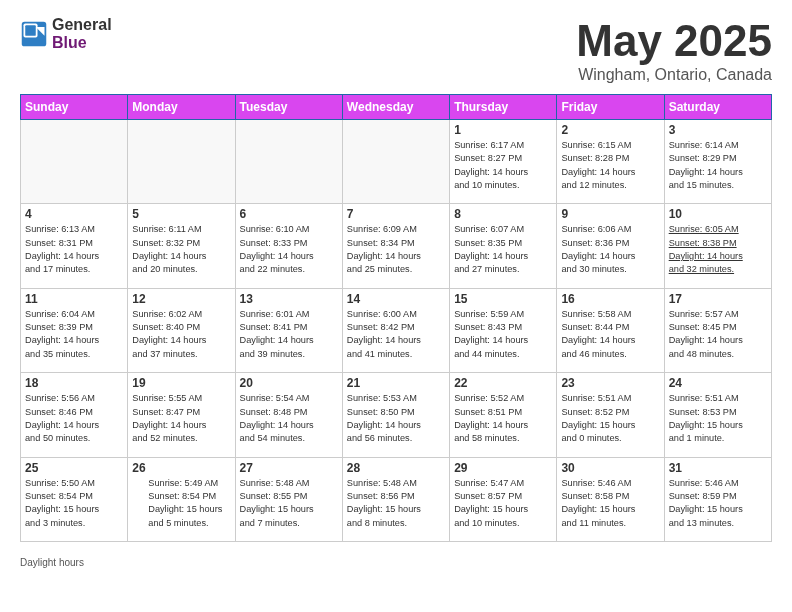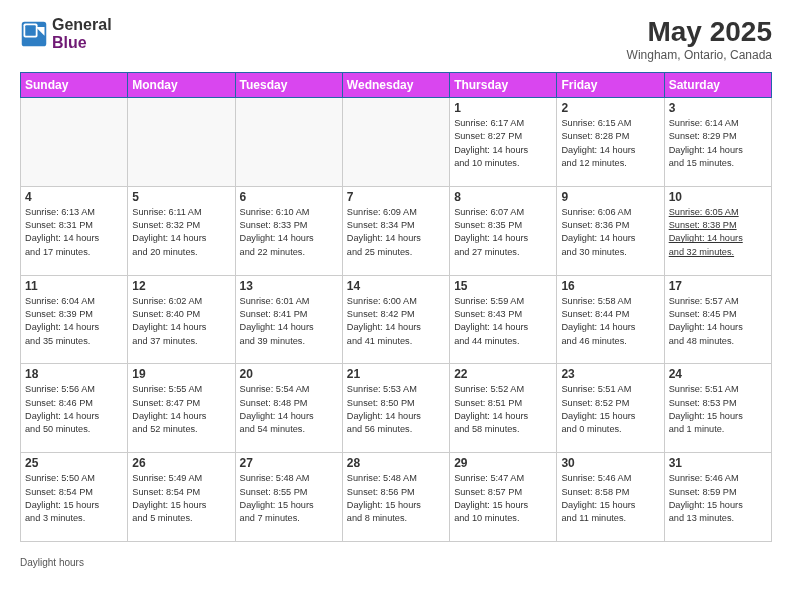--- a/index.html
+++ b/index.html
@@ -44,26 +44,26 @@
     }
     .logo-icon {
       width: 28px;
       height: 28px;
       margin-right: 4px;
     }
     .title-block {
       text-align: right;
     }
     .month-title {
-      font-size: 28px;
+      font-size: 44px;
       font-weight: bold;
       color: #333;
     }
     .location {
-      font-size: 12px;
+      font-size: 16px;
       color: #555;
     }
     .calendar {
       flex: 1;
       border: 1px solid #ccc;
       border-collapse: collapse;
       width: 100%;
       table-layout: fixed;
     }
     .calendar th {
@@ -328,21 +328,21 @@
         <tr>
           <td>
             <span class="day-num">25</span>
             <div class="day-info" style="white-space: pre-line;">Sunrise: 5:50 AM
 Sunset: 8:54 PM
 Daylight: 15 hours
 and 3 minutes.</div>
           </td>
           <td>
             <span class="day-num">26</span>
-            <div class="day-info" style="white-space: pre-line;">Sunrise: 5:49 AM
+            <div class="day-info" style="white-space: pre-line; margin-left: 16px;">Sunrise: 5:49 AM
 Sunset: 8:54 PM
 Daylight: 15 hours
 and 5 minutes.</div>
           </td>
           <td>
             <span class="day-num">27</span>
             <div class="day-info" style="white-space: pre-line;">Sunrise: 5:48 AM
 Sunset: 8:55 PM
 Daylight: 15 hours
 and 7 minutes.</div>

